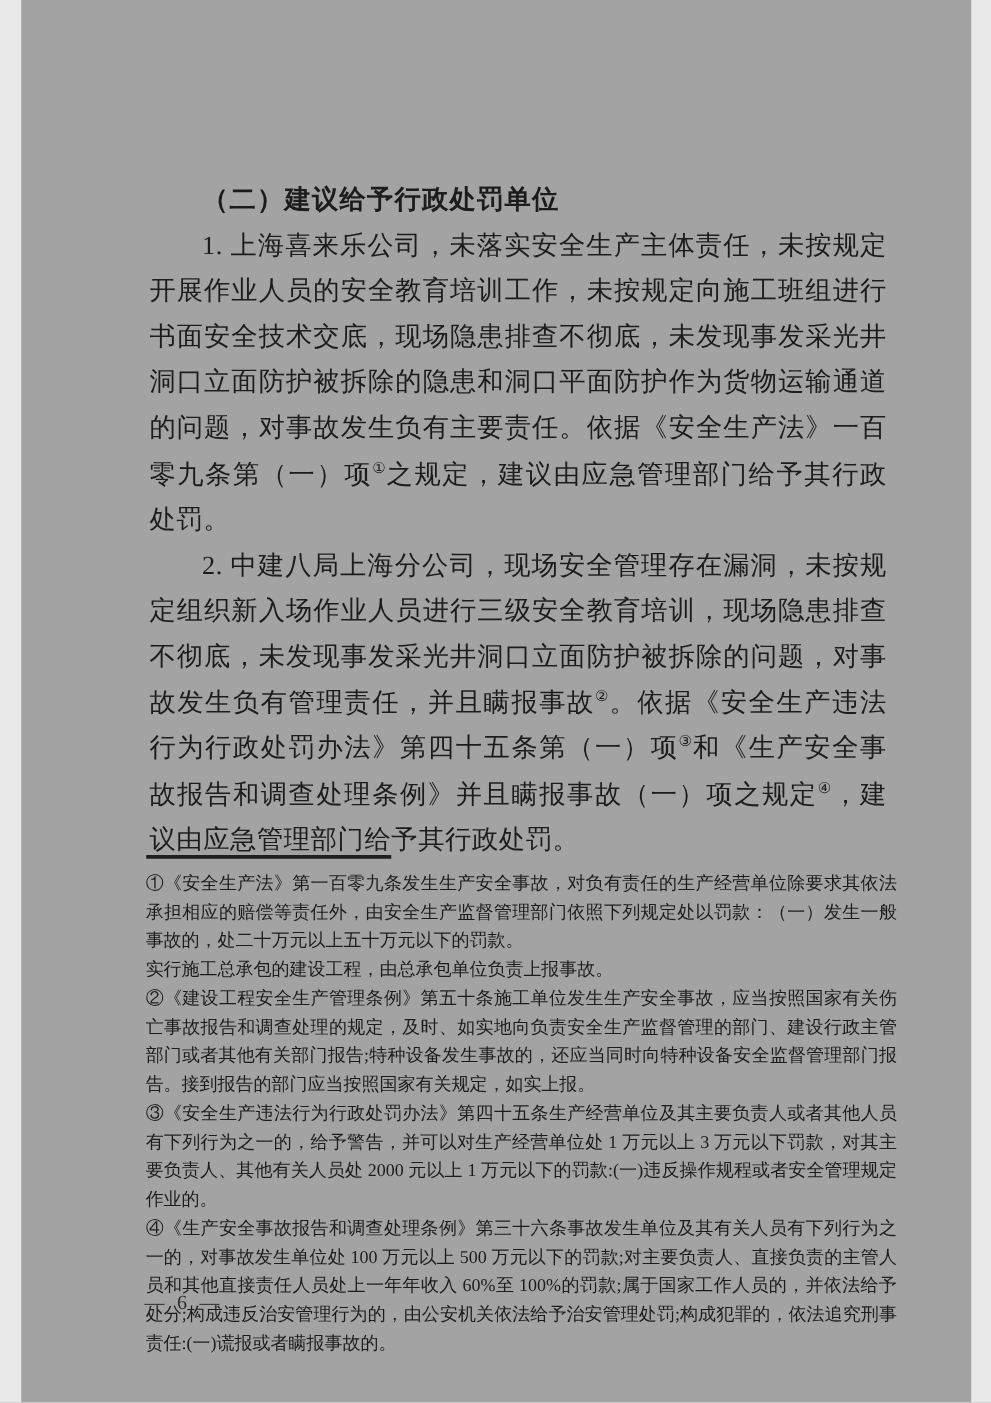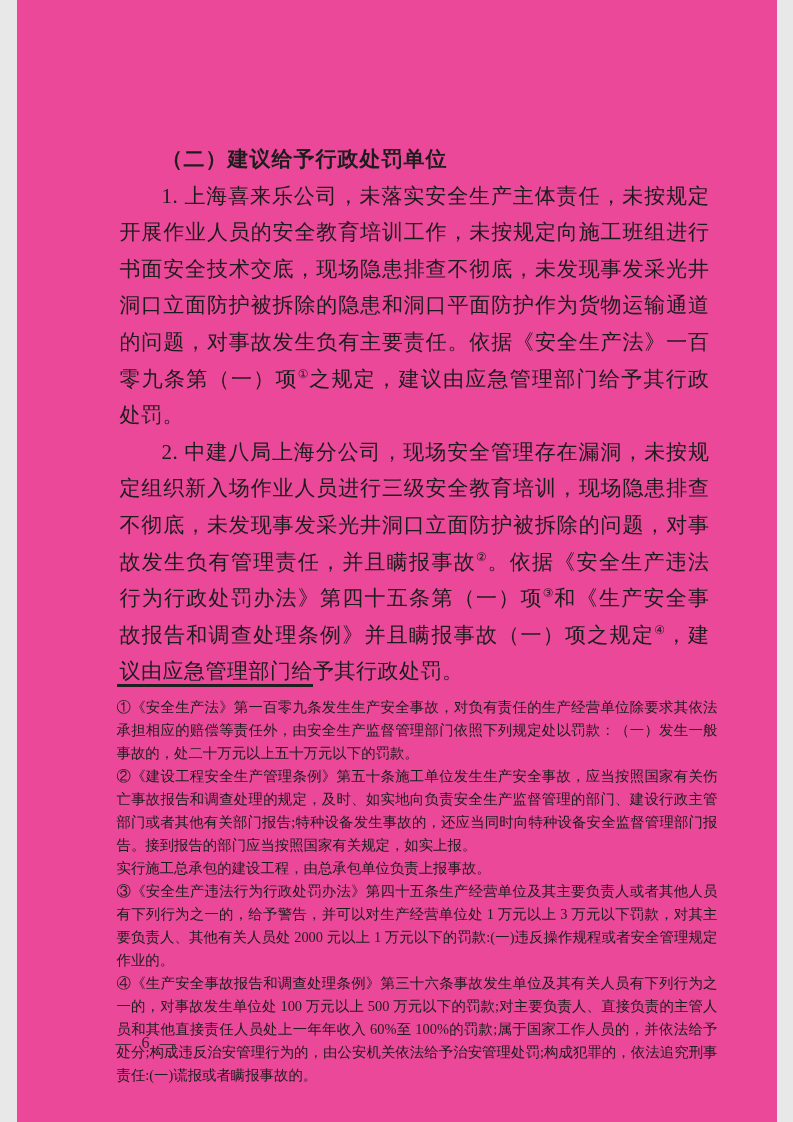--- a/index.html
+++ b/index.html
@@ -4,21 +4,21 @@
 <style>
   * { margin: 0; padding: 0; box-sizing: border-box; }
   html, body { background: #e8e8e8; }
   body { font-family: "Liberation Serif", "DejaVu Serif", serif; }
 
   .page {
     position: relative;
     width: 760px;
     height: 1122px;
     margin: 0 auto;
-    background: #ec4899;
+    background: #a3a3a3;
     color: #1c1c1c;
     overflow: hidden;
   }
 
   
   .content {
     position: absolute;
     left: 103px;
     top: 141px;
     width: 590px;
@@ -85,21 +85,21 @@
 
     <p class="body-para"><span>1. 上海喜来乐公司，未落实安全生产主体责任，未按规定开展作业人员的安全教育培训工作，未按规定向施工班组进行书面安全技术交底，现场隐患排查不彻底，未发现事发采光井洞口立面防护被拆除的隐患和洞口平面防护作为货物运输通道的问题，对事故发生负有主要责任。依据《安全生产法》一百零九条第（一）项</span><sup>①</sup><span>之规定，建议由应急管理部门给予其行政处罚。</span></p>
 
     <p class="body-para"><span>2. 中建八局上海分公司，现场安全管理存在漏洞，未按规定组织新入场作业人员进行三级安全教育培训，现场隐患排查不彻底，未发现事发采光井洞口立面防护被拆除的问题，对事故发生负有管理责任，并且瞒报事故</span><sup>②</sup><span>。依据《安全生产违法行为行政处罚办法》第四十五条第（一）项</span><sup>③</sup><span>和《生产安全事故报告和调查处理条例》并且瞒报事故（一）项之规定</span><sup>④</sup><span>，建议由应急管理部门给予其行政处罚。</span></p>
 
   </div>
 
   <div class="footnotes">
     <div class="footnote-divider"></div>
     <p class="fn">①《安全生产法》第一百零九条发生生产安全事故，对负有责任的生产经营单位除要求其依法承担相应的赔偿等责任外，由安全生产监督管理部门依照下列规定处以罚款：（一）发生一般事故的，处二十万元以上五十万元以下的罚款。</p>
+    <p class="fn">实行施工总承包的建设工程，由总承包单位负责上报事故。</p>
     <p class="fn">②《建设工程安全生产管理条例》第五十条施工单位发生生产安全事故，应当按照国家有关伤亡事故报告和调查处理的规定，及时、如实地向负责安全生产监督管理的部门、建设行政主管部门或者其他有关部门报告;特种设备发生事故的，还应当同时向特种设备安全监督管理部门报告。接到报告的部门应当按照国家有关规定，如实上报。</p>
-    <p class="fn">实行施工总承包的建设工程，由总承包单位负责上报事故。</p>
     <p class="fn">③《安全生产违法行为行政处罚办法》第四十五条生产经营单位及其主要负责人或者其他人员有下列行为之一的，给予警告，并可以对生产经营单位处 1 万元以上 3 万元以下罚款，对其主要负责人、其他有关人员处 2000 元以上 1 万元以下的罚款:(一)违反操作规程或者安全管理规定作业的。</p>
     <p class="fn">④《生产安全事故报告和调查处理条例》第三十六条事故发生单位及其有关人员有下列行为之一的，对事故发生单位处 100 万元以上 500 万元以下的罚款;对主要负责人、直接负责的主管人员和其他直接责任人员处上一年年收入 60%至 100%的罚款;属于国家工作人员的，并依法给予处分;构成违反治安管理行为的，由公安机关依法给予治安管理处罚;构成犯罪的，依法追究刑事责任:(一)谎报或者瞒报事故的。</p>
   </div>
 
   <div class="page-number">— 6 —</div>
 
 </div>
 
 </body></html>

